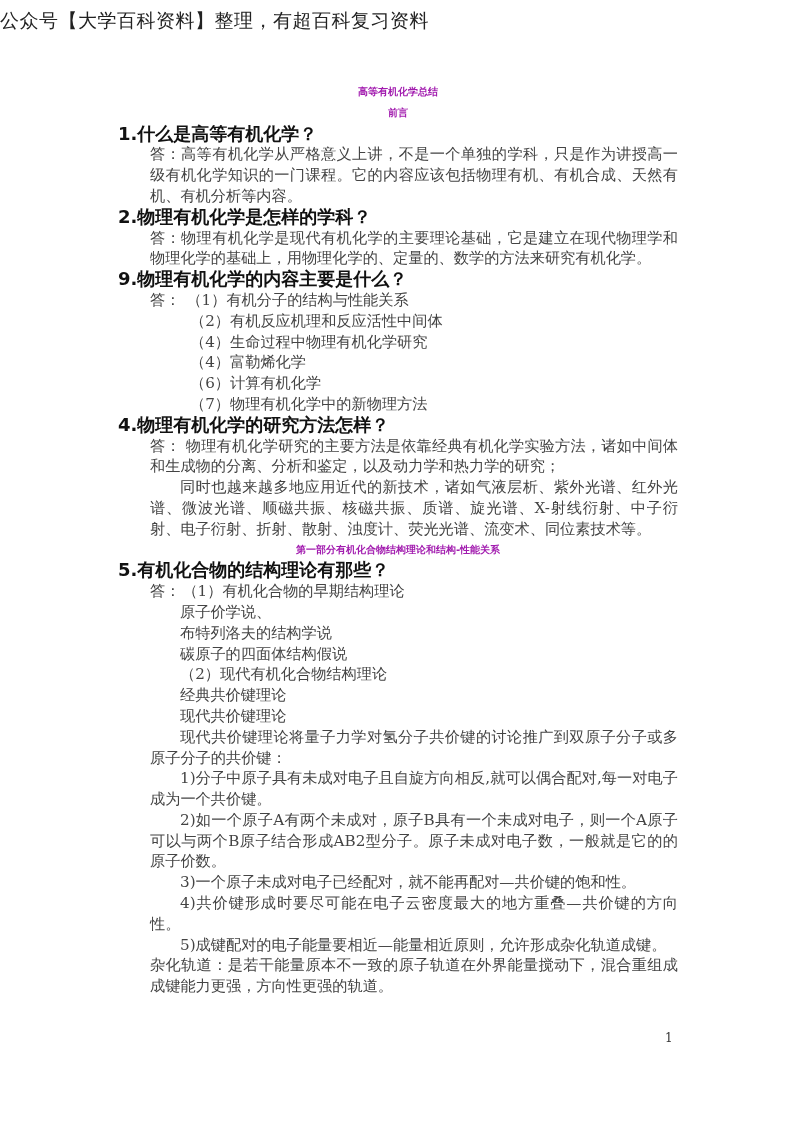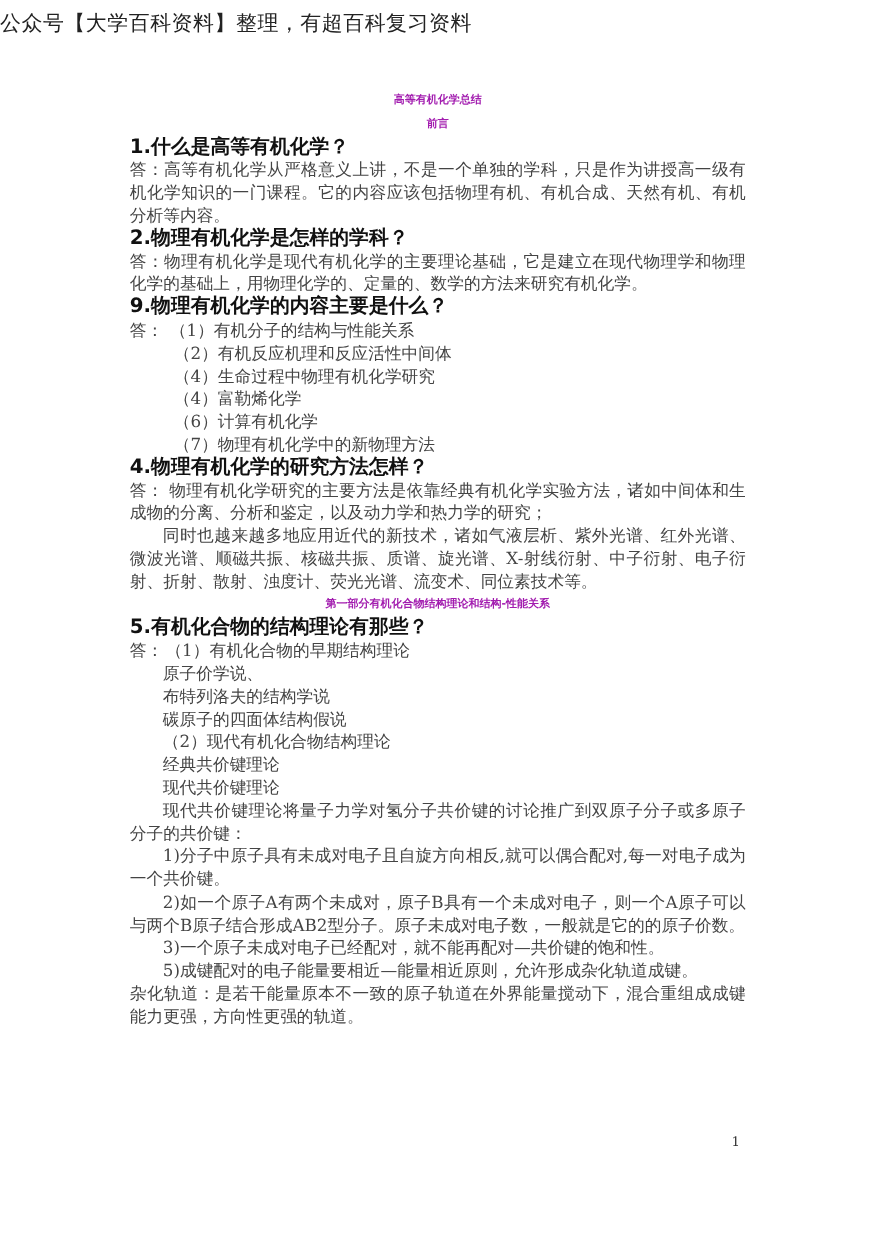--- a/index.html
+++ b/index.html
@@ -3,21 +3,21 @@
 <meta charset="utf-8">
 <style>
   html, body { margin: 0; padding: 0; background: #ffffff; }
   body { width: 793px; height: 1122px; position: relative; overflow: hidden;
          font-family: "DejaVu Serif", "Liberation Serif", serif; color: #333; }
   .header { position: absolute; top: 8px; left: 0; width: 793px; 
             font-size: 19px; color: #222; letter-spacing: 0.5px; }
   .page { position: absolute; left: 118px; top: 82px; width: 560px; font-size: 15.2px; line-height: 20.8px; }
   .title { text-align: center; font-weight: bold; color: #a21caf; font-family: "DejaVu Sans", sans-serif; font-size: 10px; }
   .q { font-weight: bold; color: #111; font-family: "DejaVu Sans", sans-serif; font-size: 18px; }
-  .p { color: #444; text-align: justify; }
+  .p { color: #444; text-align: justify; margin-left: 32px; }
   .ind1 { padding-left: 40px; }
   .ind2 { padding-left: 30px; }
   .indent { text-indent: 30px; }
   .pagenum { position: absolute; left: 665px; top: 1031px; font-size: 12px; color: #333; }
 </style>
 </head>
 <body>
 
 <div class="header">公众号【大学百科资料】整理，有超百科复习资料</div>
 
@@ -50,17 +50,18 @@
   <div class="p ind2">原子价学说、</div>
   <div class="p ind2">布特列洛夫的结构学说</div>
   <div class="p ind2">碳原子的四面体结构假说</div>
   <div class="p ind2">（2）现代有机化合物结构理论</div>
   <div class="p ind2">经典共价键理论</div>
   <div class="p ind2">现代共价键理论</div>
   <div class="p indent">现代共价键理论将量子力学对氢分子共价键的讨论推广到双原子分子或多原子分子的共价键：</div>
   <div class="p indent">1)分子中原子具有未成对电子且自旋方向相反,就可以偶合配对,每一对电子成为一个共价键。</div>
   <div class="p indent">2)如一个原子A有两个未成对，原子B具有一个未成对电子，则一个A原子可以与两个B原子结合形成AB2型分子。原子未成对电子数，一般就是它的的原子价数。</div>
   <div class="p indent">3)一个原子未成对电子已经配对，就不能再配对—共价键的饱和性。</div>
+  <div class="p indent">4)共价键形成时要尽可能在电子云密度最大的地方重叠—共价键的方向性。</div>
   <div class="p indent">5)成键配对的电子能量要相近—能量相近原则，允许形成杂化轨道成键。</div>
   <div class="p">杂化轨道：是若干能量原本不一致的原子轨道在外界能量搅动下，混合重组成成键能力更强，方向性更强的轨道。</div>
 </div>
 
 <div class="pagenum">1</div>
 
 </body></html>

